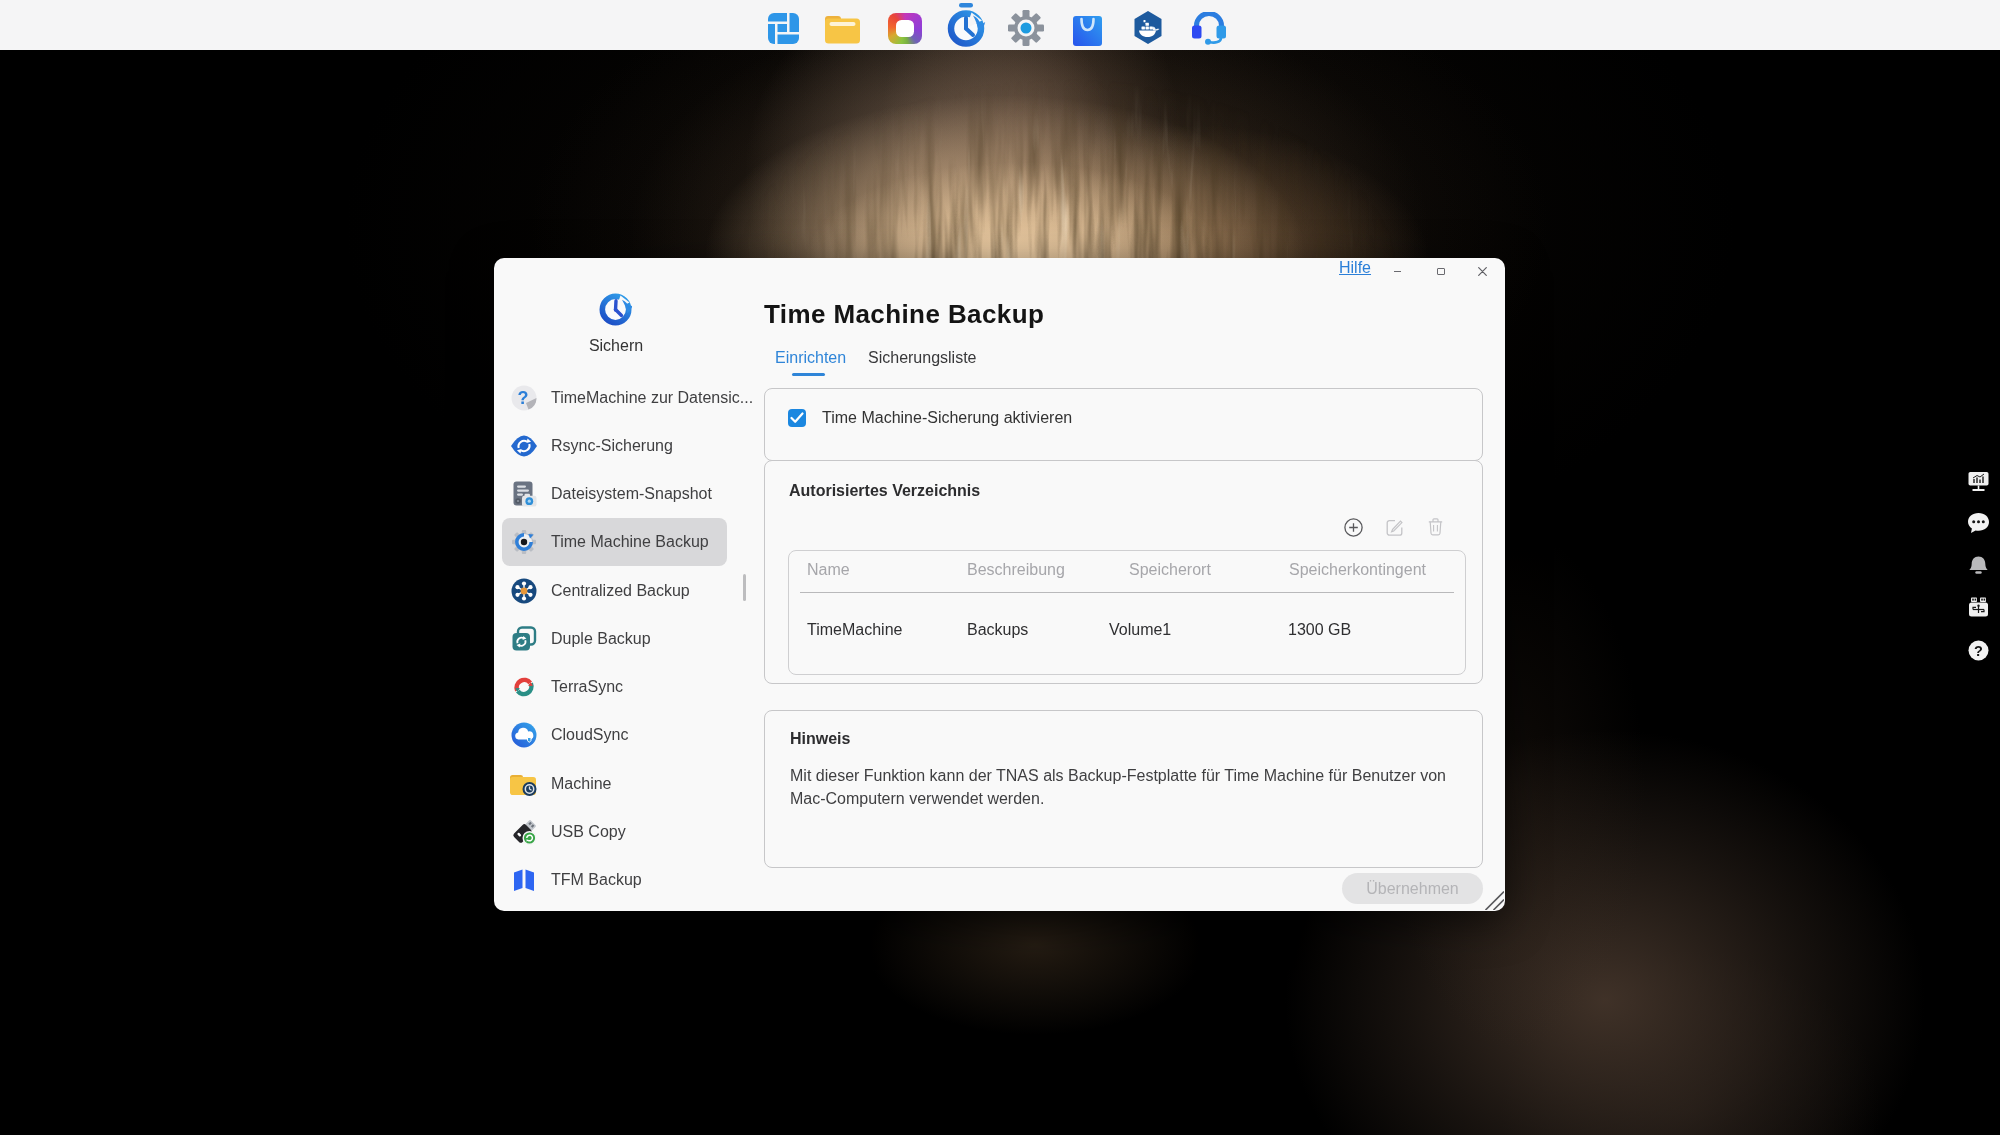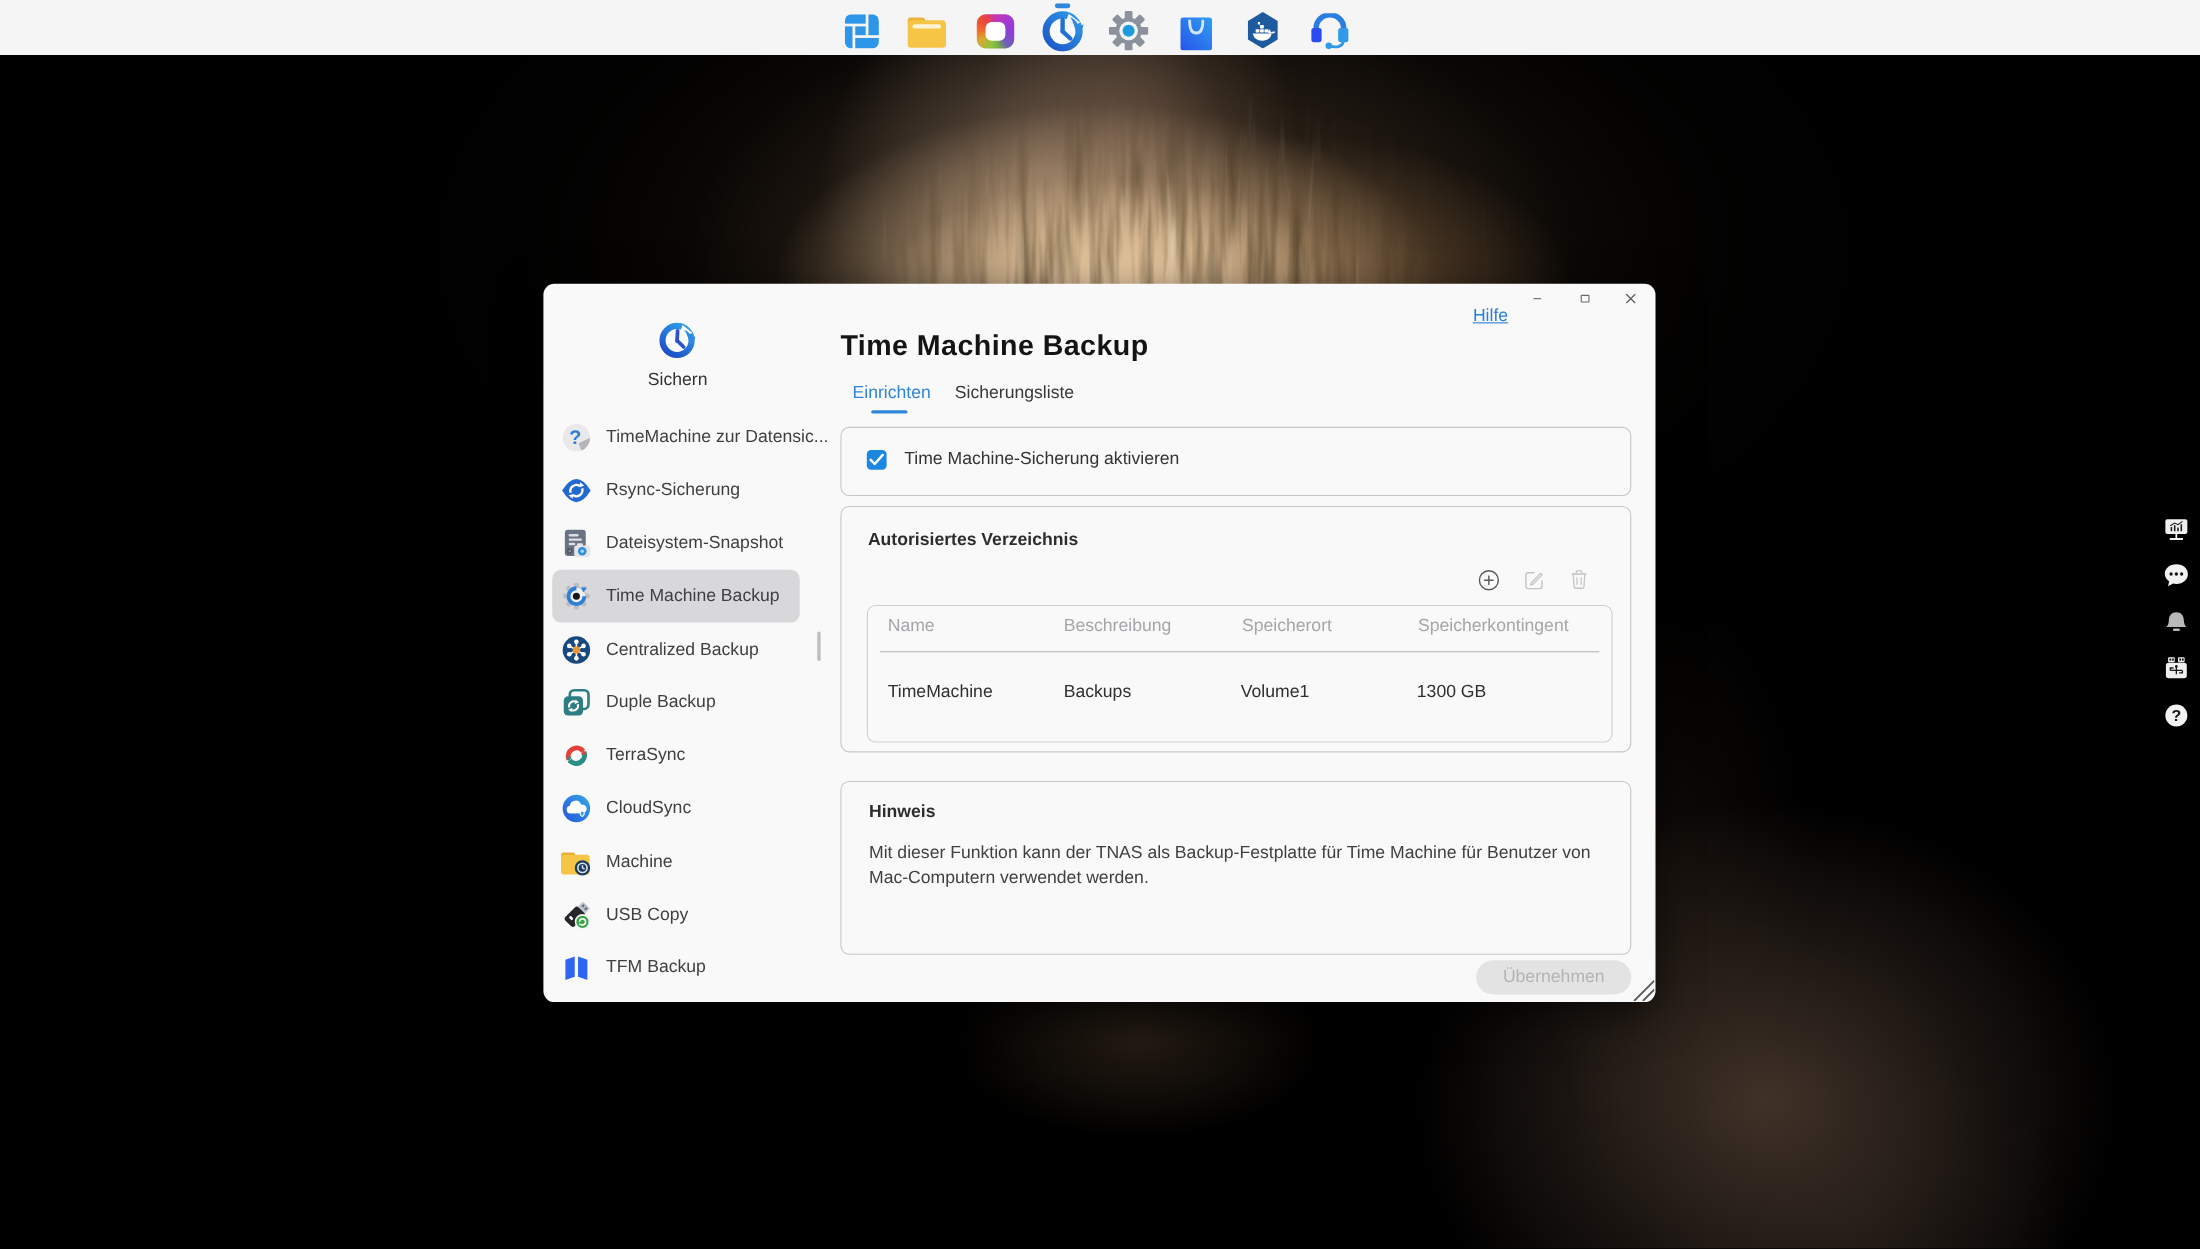--- a/index.html
+++ b/index.html
@@ -44,31 +44,31 @@
   
   #appico { position:absolute; left:105px; top:35px; }
   #applabel { position:absolute; left:42px; top:79px; width:160px; text-align:center; font-size:16px; color:#333; }
   .mi { position:absolute; left:8px; width:225px; height:48px; }
   .mi .ic { position:absolute; left:8px; top:50%; transform:translateY(-50%); width:28px; height:28px; }
   .mi .tx { position:absolute; left:49px; top:50%; transform:translateY(-50%); font-size:16px; color:#3f3f41; white-space:nowrap; }
   .mi.sel { background:#d8d8da; border-radius:8px; }
   #sbthumb { position:absolute; left:249px; top:316px; width:3px; height:27px; background:#bdbdbf; border-radius:2px; }
 
   
-  #hilfe { position:absolute; left:845px; top:21px; font-size:16px; color:#2b7fd8; text-decoration:underline; }
+  #hilfe { position:absolute; left:845px; top:1px; font-size:16px; color:#2b7fd8; text-decoration:underline; }
   .wc { position:absolute; top:0; }
 
   
   #title { position:absolute; left:270px; top:41px; font-size:26px; font-weight:bold; letter-spacing:.4px; color:#141414; }
   #tab1 { position:absolute; left:281px; top:91px; font-size:16px; color:#2f85d8; }
   #tab2 { position:absolute; left:374px; top:91px; font-size:16px; color:#38383a; }
   #tabline { position:absolute; left:298px; top:115px; width:33px; height:3px; border-radius:2px; background:#2f85d8; }
 
   .box { position:absolute; left:270px; width:719px; border:1px solid #c7c7c9; border-radius:8px; background:#f9f9f9; }
-  #box1 { top:130px; height:63px; }
+  #box1 { top:130px; height:73px; }
   #cb { position:absolute; left:23px; top:20px; width:18px; height:18px; background:#1b87e0; border-radius:4px; }
   #cb svg { position:absolute; left:2px; top:3px; }
   #cblabel { position:absolute; left:57px; top:-4.5px; height:65px; line-height:65px; font-size:16px; color:#333; }
 
   #box2 { top:202px; height:224px; }
   #b2head { position:absolute; left:24px; top:21px; font-size:16px; font-weight:bold; color:#2d2d2f; }
   .actic { position:absolute; }
   #tbl { position:absolute; left:23px; top:89px; width:678px; height:125px; border:1px solid #cfcfd1; border-radius:8px; }
   .th { position:absolute; top:10px; height:21px; font-size:16px; color:#a6a6aa; white-space:nowrap; }
   #thsep { position:absolute; left:11px; right:11px; top:41px; height:1px; background:#b9b9bb; }
@@ -403,21 +403,21 @@
         <path d="M5.6 7 v6.5 M9.4 7 v6.5" stroke="#c4c4c7" stroke-width="1.1"></path>
       </svg>
       <div id="tbl">
         <div class="th" style="left:18px">Name</div>
         <div class="th" style="left:178px">Beschreibung</div>
         <div class="th" style="left:340px">Speicherort</div>
         <div class="th" style="left:500px">Speicherkontingent</div>
         <div id="thsep"></div>
         <div class="td" style="left:18px">TimeMachine</div>
         <div class="td" style="left:178px">Backups</div>
-        <div class="td" style="left:339px">Volume1</div>
+        <div class="td" style="left:320px">Volume1</div>
         <div class="td" style="left:499px">1300 GB</div>
       </div>
     </div>
 
     <div class="box" id="box3">
       <div id="b3head">Hinweis</div>
       <div id="b3p1">Mit dieser Funktion kann der TNAS als Backup-Festplatte für Time Machine für Benutzer von Mac-Computern verwendet werden.</div>
     </div>
 
     <div id="okbtn">Übernehmen</div>

